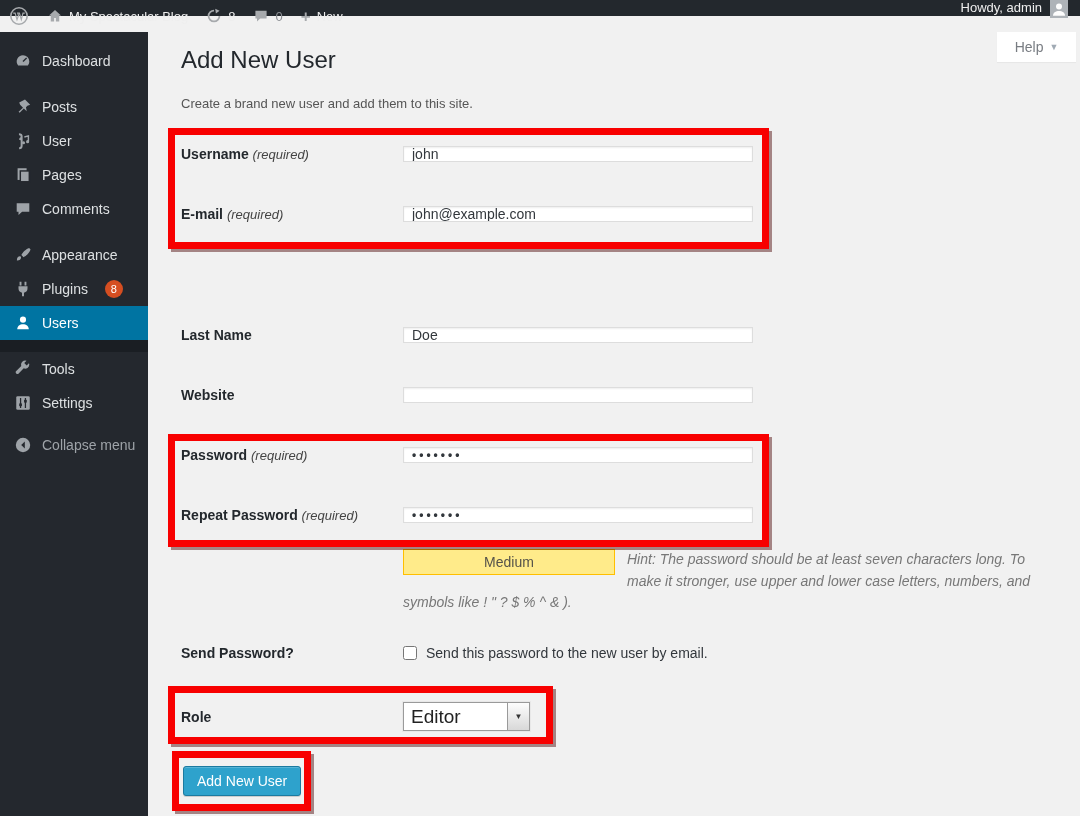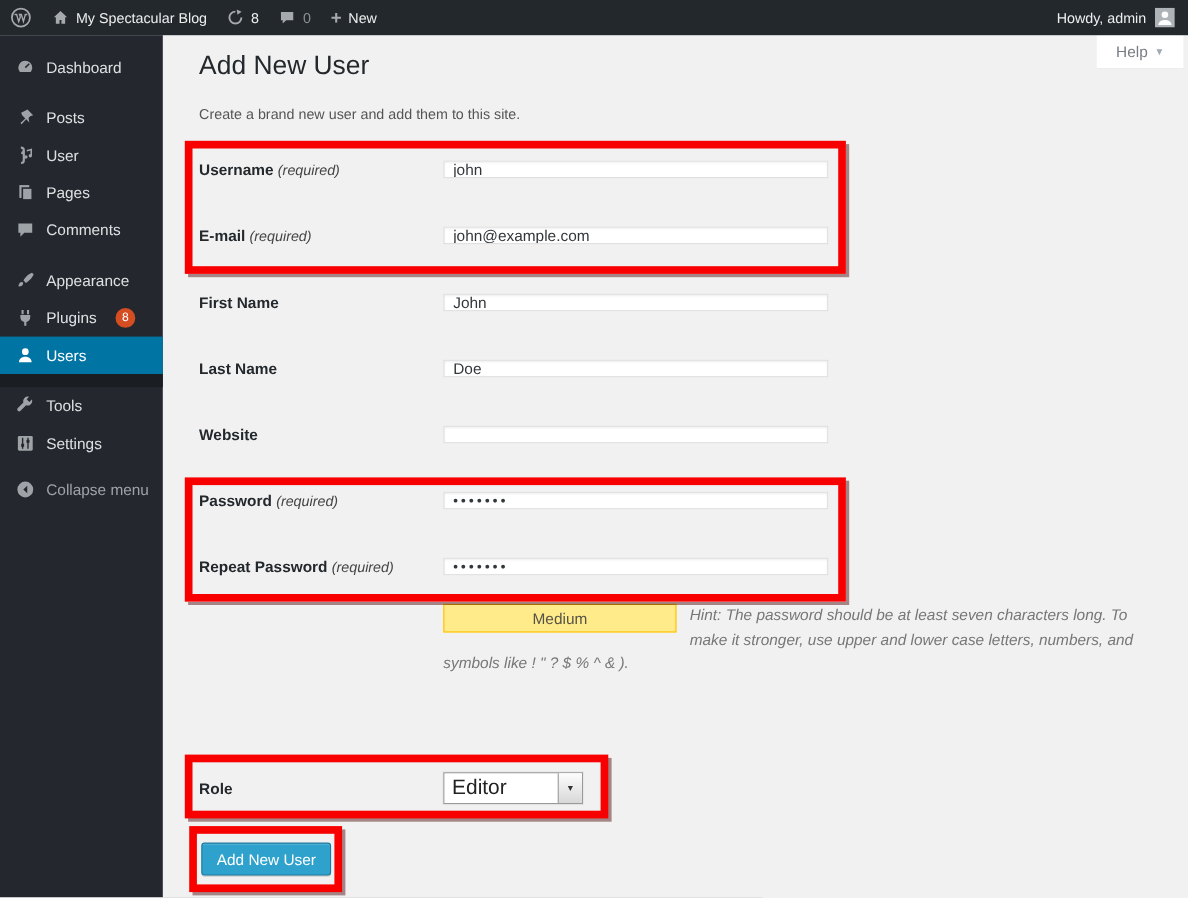--- a/index.html
+++ b/index.html
@@ -1,21 +1,21 @@
 <!DOCTYPE html>
 <html><head>
 <meta charset="utf-8">
 <style>
   * { box-sizing: border-box; margin: 0; padding: 0; }
   body { font-family: "Liberation Sans", sans-serif; background:#ccc; }
   .frame { position:relative; width:1080px; height:816px; background:#f1f1f1; overflow:hidden; }
 
   
-  .adminbar { position:absolute; top:0; left:0; width:1080px; height:32px; background:#23282d;
-              display:flex; align-items:center; color:#eee; font-size:13px; z-index:20; }
+  .adminbar { position:absolute; top:0; left:0; width:1080px; height:16px; background:#23282d;
+              display:flex; color:#eee; font-size:13px; z-index:20; }
   .ab-item { display:flex; align-items:center; gap:6px; padding:0 9px; height:32px; cursor:pointer; }
   .ab-item .ico { display:flex; color:#a7aaad; }
   .ab-muted { color:#8c8f94; }
   .ab-spacer { flex:1; }
   .howdy { padding-right:8px; color:#eee; }
   .avatar { width:18px; height:18px; margin-right:12px; display:block; }
   .ab-plus { font-size:17px; font-weight:bold; color:#a7aaad; line-height:1; }
 
   
   .sidebar { position:absolute; top:32px; left:0; width:148px; height:784px; background:#24282e; z-index:10; }
@@ -266,24 +266,20 @@
     </div>
 
     <div class="row" style="top:174px">
       <label class="th">
         <span>E-mail</span>
         <span class="req">(required)</span>
       </label>
       <input class="txt" type="text" value="john@example.com" style="">
     </div>
 
-    <div class="row" style="top:235px">
-      <label class="th">First Name</label>
-      <input class="txt" type="text" value="John" style="">
-    </div>
 
     <div class="row" style="top:295px">
       <label class="th">Last Name</label>
       <input class="txt" type="text" value="Doe" style="">
     </div>
 
     <div class="row" style="top:355px">
       <label class="th">Website</label>
       <input class="txt" type="text" value="" style="">
     </div>
@@ -302,20 +298,25 @@
         <span class="req">(required)</span>
       </label>
       <input class="txt pw" type="text" value="•••••••" style="">
     </div>
 
     <div class="meter-hint">
       <div class="meter">Medium</div>
       <span class="hint">Hint: The password should be at least seven characters long. To make it stronger, use upper and lower case letters, numbers, and symbols like ! " ? $ % ^ &amp; ).</span>
     </div>
 
+    <div class="row send-row">
+      <label class="th">Send Password?</label>
+      <input class="cb" type="checkbox" style="">
+      <span class="cb-label">Send this password to the new user by email.</span>
+    </div>
 
     <div class="row role-row">
       <label class="th">Role</label>
       <div class="role-select">
         <span class="role-value">Editor</span>
         <span class="dd-btn">▼</span>
       </div>
     </div>
 
     <button class="submit-btn">Add New User</button>

